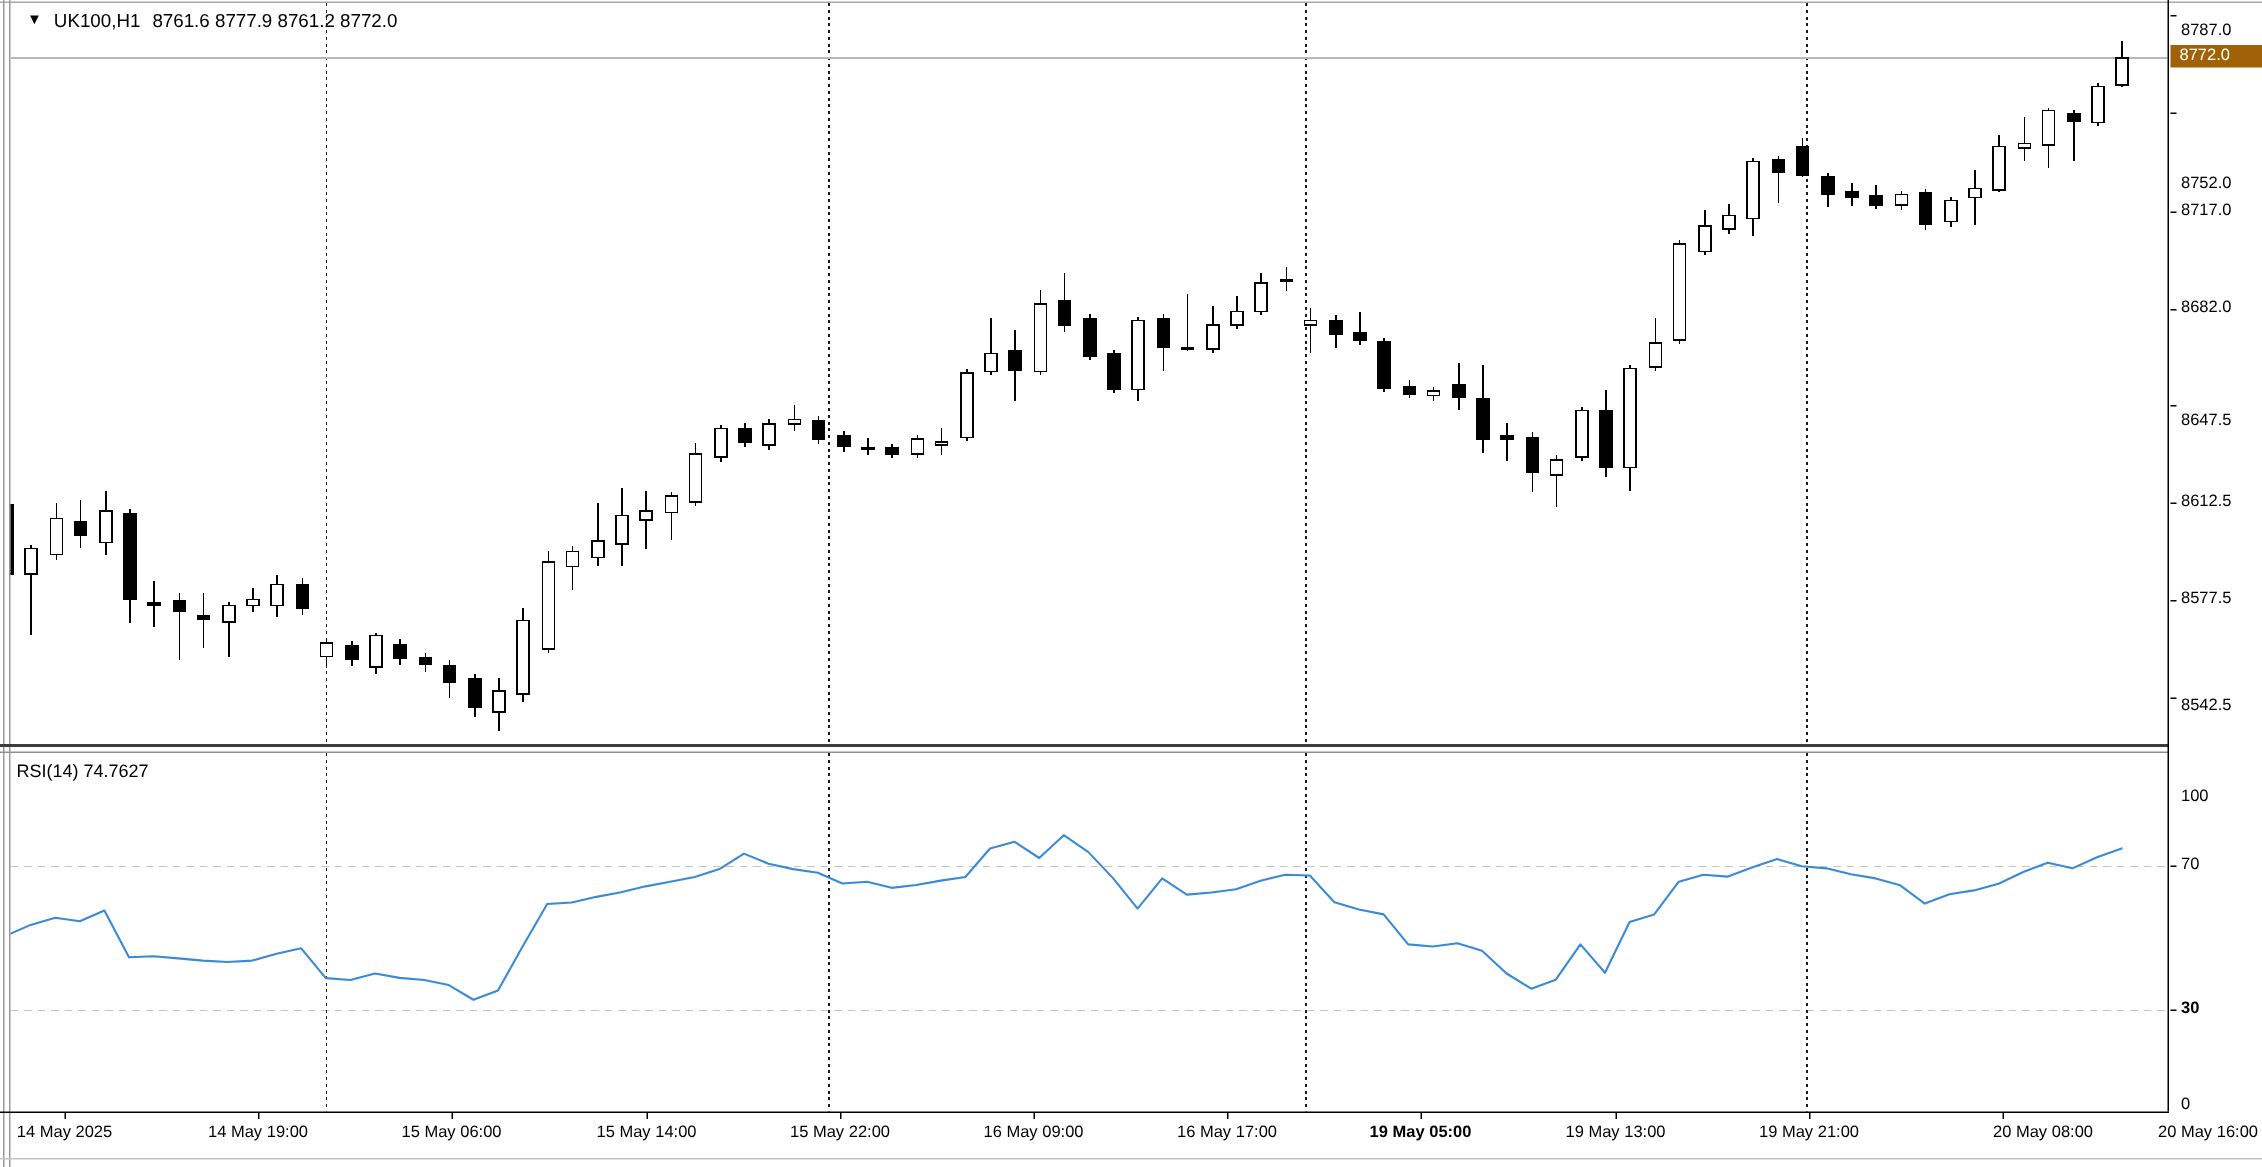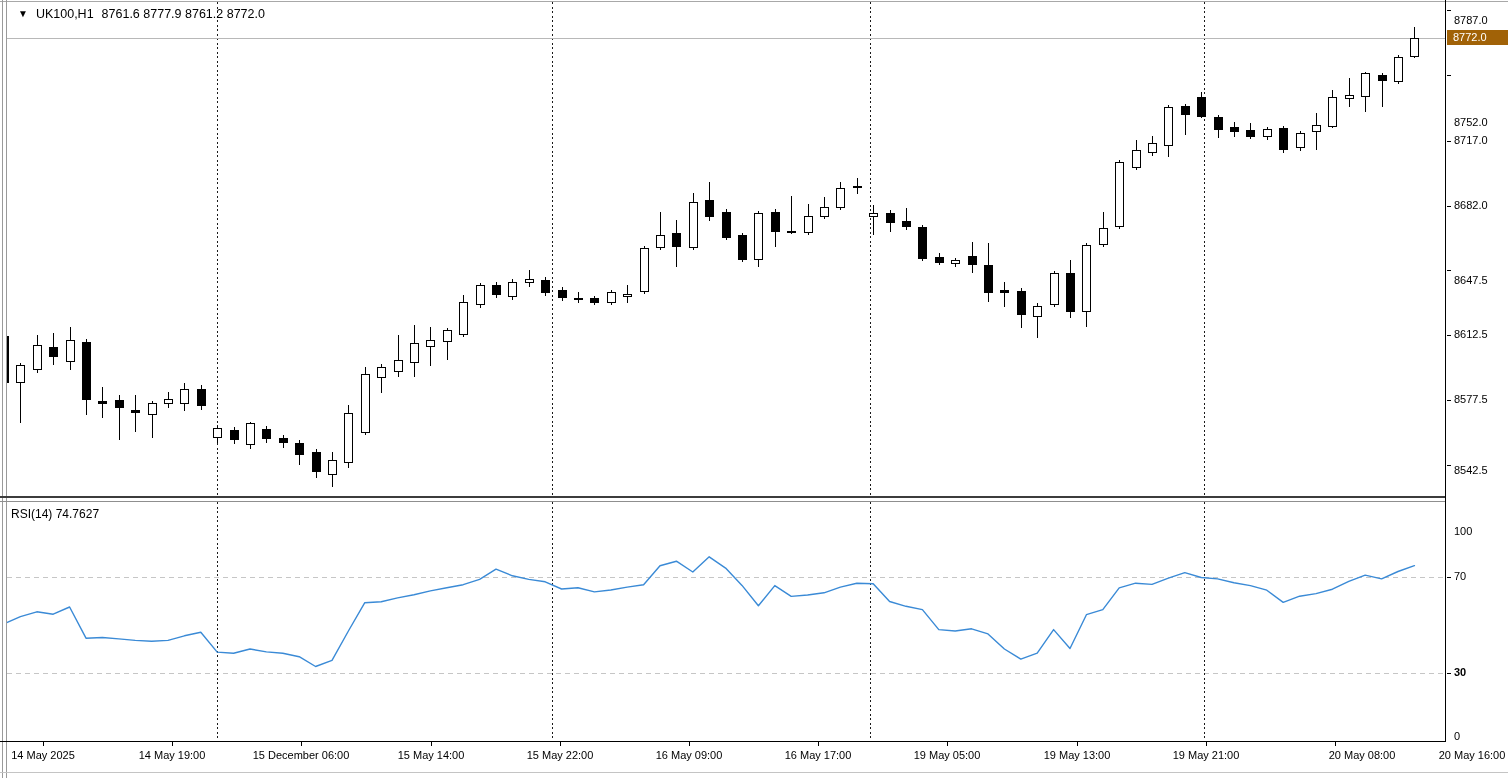--- a/index.html
+++ b/index.html
@@ -452,31 +452,31 @@
       <div class="axis-lab" style="top: 730px;">0</div>
     </div>
 
   <div id="time-axis">
     <div class="time-axis-line"></div>
   <div class="time-tick" style="left: 43px;"></div>
       <div class="time-lab" style="left: 43px;">14 May 2025</div>
       <div class="time-tick" style="left: 172px;"></div>
       <div class="time-lab" style="left: 172px;">14 May 19:00</div>
       <div class="time-tick" style="left: 301px;"></div>
-      <div class="time-lab" style="left: 301px;">15 December 06:00</div>
+      <div class="time-lab" style="left: 301px;">15 May 06:00</div>
       <div class="time-tick" style="left: 431px;"></div>
       <div class="time-lab" style="left: 431px;">15 May 14:00</div>
       <div class="time-tick" style="left: 560px;"></div>
       <div class="time-lab" style="left: 560px;">15 May 22:00</div>
       <div class="time-tick" style="left: 689px;"></div>
       <div class="time-lab" style="left: 689px;">16 May 09:00</div>
       <div class="time-tick" style="left: 818px;"></div>
       <div class="time-lab" style="left: 818px;">16 May 17:00</div>
       <div class="time-tick" style="left: 947px;"></div>
-      <div class="time-lab" style="left: 947px;">19 May 05:00</div>
+      <div class="time-lab" style="left: 947px; font-weight: bold;">19 May 05:00</div>
       <div class="time-tick" style="left: 1077px;"></div>
       <div class="time-lab" style="left: 1077px;">19 May 13:00</div>
       <div class="time-tick" style="left: 1206px;"></div>
       <div class="time-lab" style="left: 1206px;">19 May 21:00</div>
       <div class="time-tick" style="left: 1335px;"></div>
       <div class="time-lab" style="left: 1335px; margin-left: 27px;">20 May 08:00</div>
       <div class="time-lab" style="left: 1472px;">20 May 16:00</div>
     </div>
 
   <div class="bottomline"></div>

